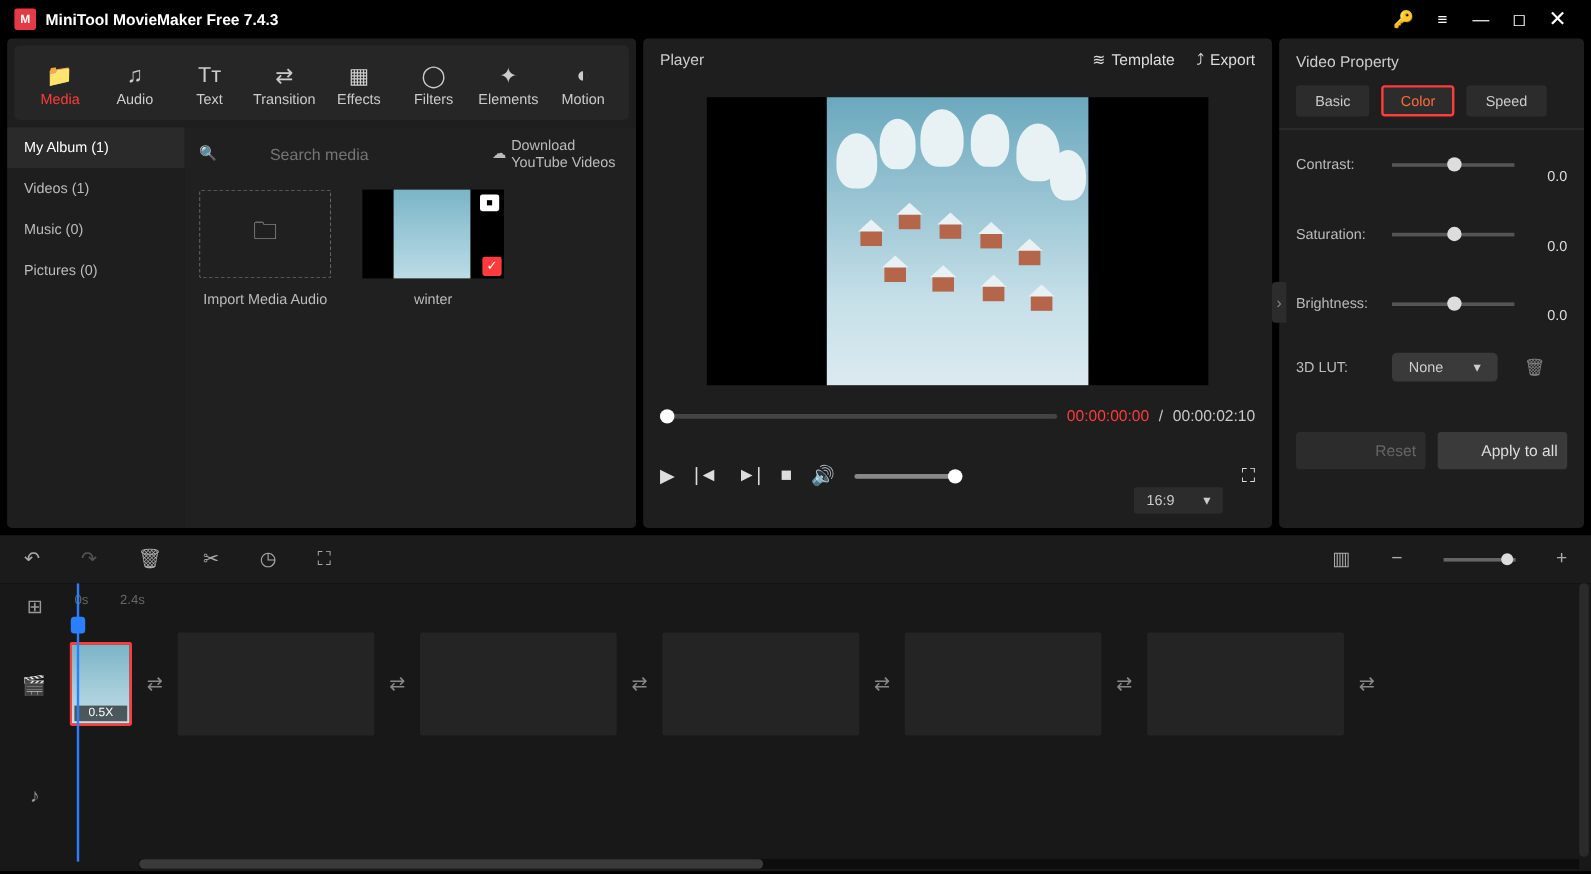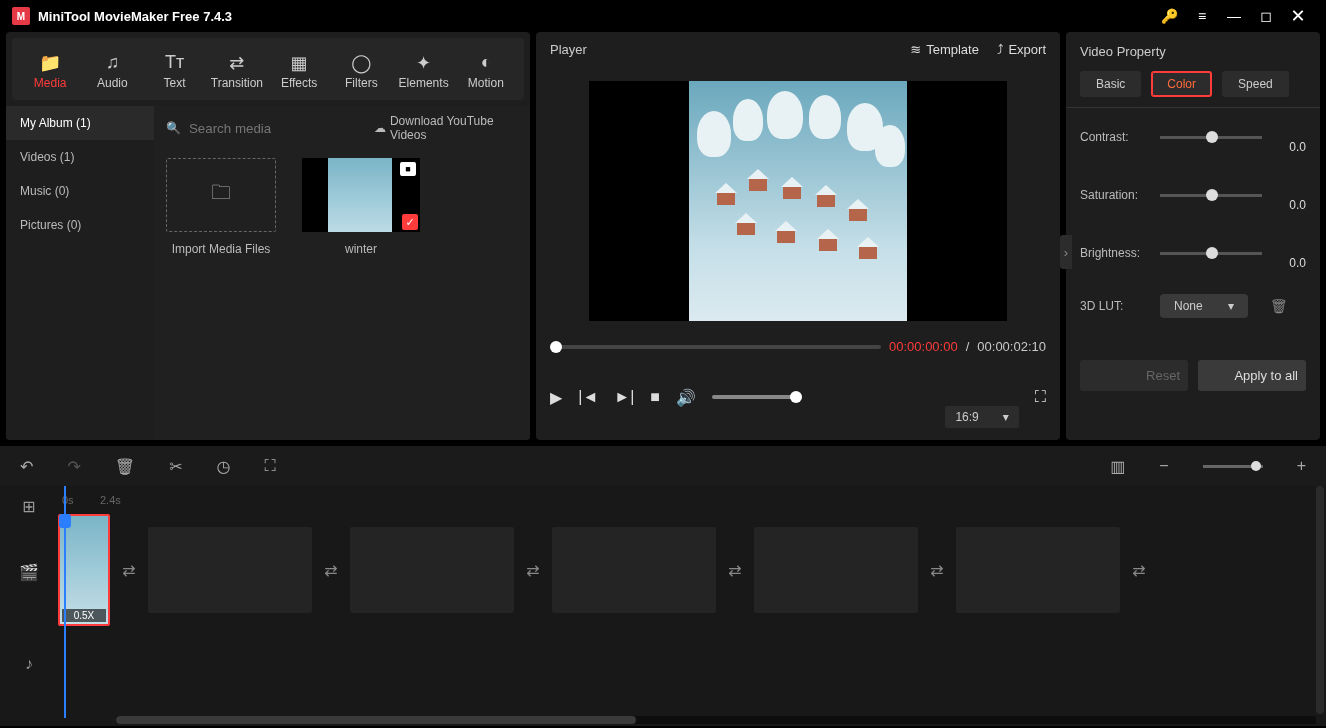--- a/index.html
+++ b/index.html
@@ -20,21 +20,21 @@
 .tabitm { flex: 1; text-align: center; padding: 8px 2px; cursor: pointer; color: #ccc; font-size: 12px; display:flex; flex-direction:column; align-items:center; gap:4px;}
 .tabitm.active { color: #ff3b3b; }
 .tabitm .ic { font-size: 18px; height:20px; }
 
 .media-body { flex:1; display:flex; }
 .sidebar { width: 148px; background: #1e1e1e; }
 .sideitm { padding: 10px 14px; cursor: pointer; font-size: 12px; color:#bbb;}
 .sideitm.active { background: #2a2a2a; color:#fff;}
 .mediamain { flex:1; background:#202020; }
 .searchrow { display:flex; align-items:center; padding: 8px 12px; gap:8px; font-size:12px; color:#888;}
-.searchrow input { background:transparent; border:none; color:#ffffff; outline:none; flex:1;}
+.searchrow input { background:transparent; border:none; color:#ffffff; outline:none; flex:1;margin-left:36px;}
 .dlvideos { color:#bbb; cursor:pointer; font-size:12px; display:flex; align-items:center; gap:4px;}
 .thumbs { display:flex; gap:26px; padding: 8px 12px; }
 .thumbit { text-align:center; font-size:12px; color:#bbb;}
 .importbox { width:110px; height:74px; border:1px dashed #666; border-radius:2px; display:flex; align-items:center; justify-content:center; margin-bottom:10px; cursor:pointer;}
 .importbox .ic { font-size:20px; color:#aaa;}
 .clipthumb { width:118px; height:74px; background:#000; position:relative; margin-bottom:10px;}
 .clipthumb .img { position:absolute; left:26px; top:0; width:64px; height:74px; background: linear-gradient(#7ab5c7,#bcdce6); }
 .clipthumb .cam { position:absolute; top:4px; right:4px; width:16px; height:14px; background:#fff; border-radius:2px; display:flex; align-items:center; justify-content:center; font-size:9px; color:#000;}
 .clipthumb .chk { position:absolute; bottom:2px; right:2px; width:16px; height:16px; background:#ff3b3b; border-radius:2px; color:#fff; text-align:center; line-height:16px; font-size:11px;}
 
@@ -83,21 +83,21 @@
 .timeline { height:240px; background:#181818; position:relative; display:flex;}
 .tlicons { width:58px; display:flex; flex-direction:column; }
 .tlicons .tic { height:40px; display:flex; align-items:center; justify-content:center; color:#999; font-size:16px; cursor:pointer;}
 .tlicons .tic.tall { height:92px;}
 .tlbody { flex:1; position:relative; overflow:hidden;}
 .ruler { height:38px; position:relative; color:#666; font-size:11px;}
 .ruler span { position:absolute; top:8px;}
 .playhead { position:absolute; left:6px; top:0; bottom:8px; width:2px; background:#2b7fff; z-index:3;}
 .playhead::before { content:''; position:absolute; top:28px; left:-5px; width:12px; height:14px; background:#2b7fff; border-radius:3px;}
 .videotrk { height:92px; display:flex; align-items:center; gap:4px; padding-right:8px;}
-.clip { width:52px; height:112px; background:linear-gradient(#7ab5c7,#c5dfe8); border:2px solid #ff3b3b; position:relative; border-radius:2px;}
+.clip { width:52px; height:70px; background:linear-gradient(#7ab5c7,#c5dfe8); border:2px solid #ff3b3b; position:relative; border-radius:2px;}
 .clip .badge { position:absolute; bottom:2px; left:2px; right:2px; background:rgba(0,0,0,.6); color:#fff; font-size:10px; text-align:center; padding:1px;}
 .slot { height:86px; background:#242424; border-radius:2px;}
 .wslot { width:164px;}
 .gap { width:30px; height:30px; display:flex; align-items:center; justify-content:center; color:#888; font-size:16px; cursor:pointer;}
 .audiotrk { height:60px; margin-top:8px;}
 .hscroll { position:absolute; bottom:2px; left:58px; right:10px; height:8px; background:#0d0d0d;}
 .hscroll .th { height:8px; width:520px; background:#3a3a3a; border-radius:4px;}
 .vscroll { position:absolute; right:2px; top:0; width:8px; bottom:12px; background:#2b2b2b; border-radius:4px;}
 </style>
 </head>
@@ -164,21 +164,21 @@
           <div class="dlvideos">
               <span>☁</span>
               <span>Download YouTube Videos</span>
             </div>
         </div>
         <div class="thumbs">
           <div class="thumbit">
             <div class="importbox">
                 <span class="ic">🗀</span>
               </div>
-            <span>Import Media Files</span>
+            <span>Import Media Audio</span>
           </div>
           <div class="thumbit">
             <div class="clipthumb">
               <div class="img"></div>
               <div class="cam">■</div>
               <div class="chk">✓</div>
             </div>
             <span>winter</span>
           </div>
         </div>

